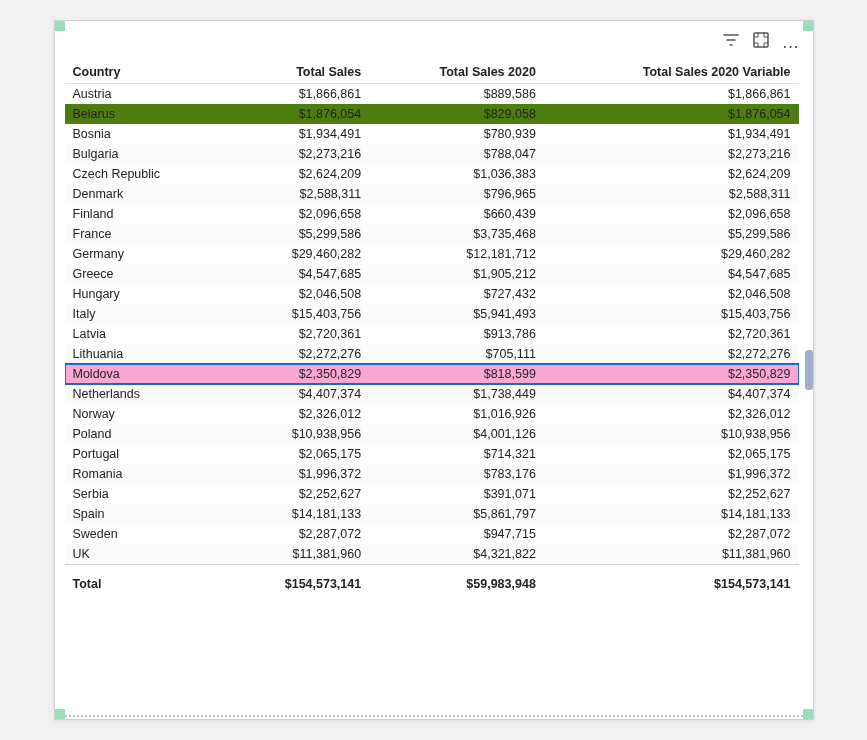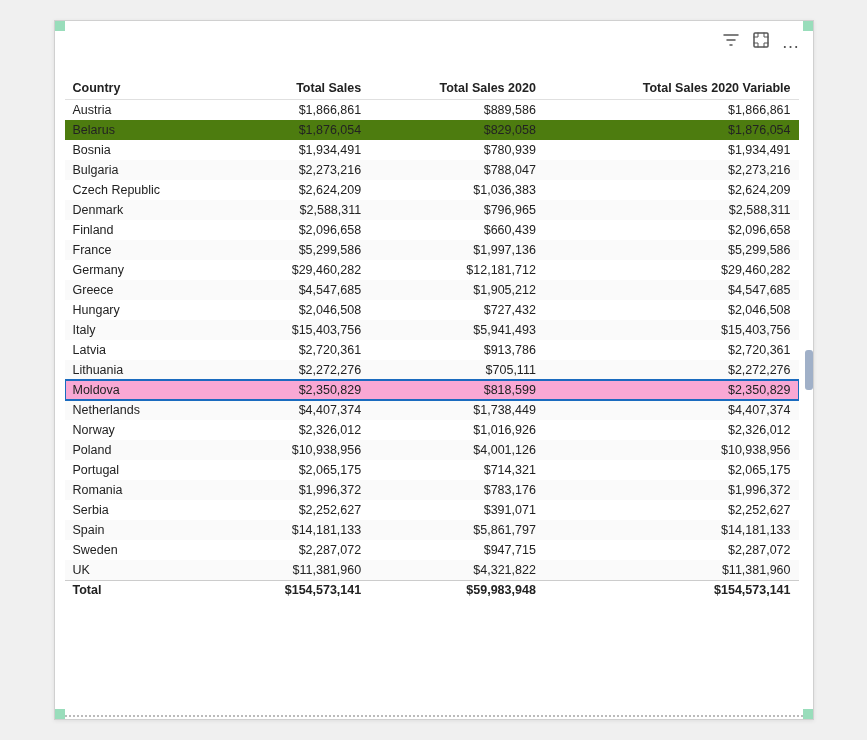--- a/index.html
+++ b/index.html
@@ -43,21 +43,21 @@
       z-index: 10;
     }
     .toolbar-icon {
       color: #555;
       font-size: 16px;
       cursor: pointer;
       padding: 2px;
     }
     
     .table-wrapper {
-      margin-top: 56px;
+      margin-top: 40px;
       margin-left: 10px;
       margin-right: 14px;
       overflow-y: auto;
       flex: 1;
     }
     table {
       width: 100%;
       border-collapse: collapse;
     }
     thead tr th {
@@ -90,21 +90,21 @@
       outline: 2px solid #1a6bbf;
       outline-offset: -1px;
     }
     tr.selected-row td {
       background: #f9a8d4;
     }
     
     tr.total-row td {
       font-weight: 700;
       border-top: 1px solid #ccc;
-      padding-top: 2px;
+      padding-top: 12px;
     }
     
     .table-wrapper::-webkit-scrollbar {
       width: 8px;
     }
     .table-wrapper::-webkit-scrollbar-thumb {
       background: #aaa;
       border-radius: 4px;
     }
     
@@ -212,21 +212,21 @@
             </tr>
             <tr>
               <td>Finland</td>
               <td>$2,096,658</td>
               <td>$660,439</td>
               <td>$2,096,658</td>
             </tr>
             <tr>
               <td>France</td>
               <td>$5,299,586</td>
-              <td>$1,997,136</td>
+              <td>$3,735,468</td>
               <td>$5,299,586</td>
             </tr>
             <tr>
               <td>Germany</td>
               <td>$29,460,282</td>
               <td>$12,181,712</td>
               <td>$29,460,282</td>
             </tr>
             <tr>
               <td>Greece</td>

